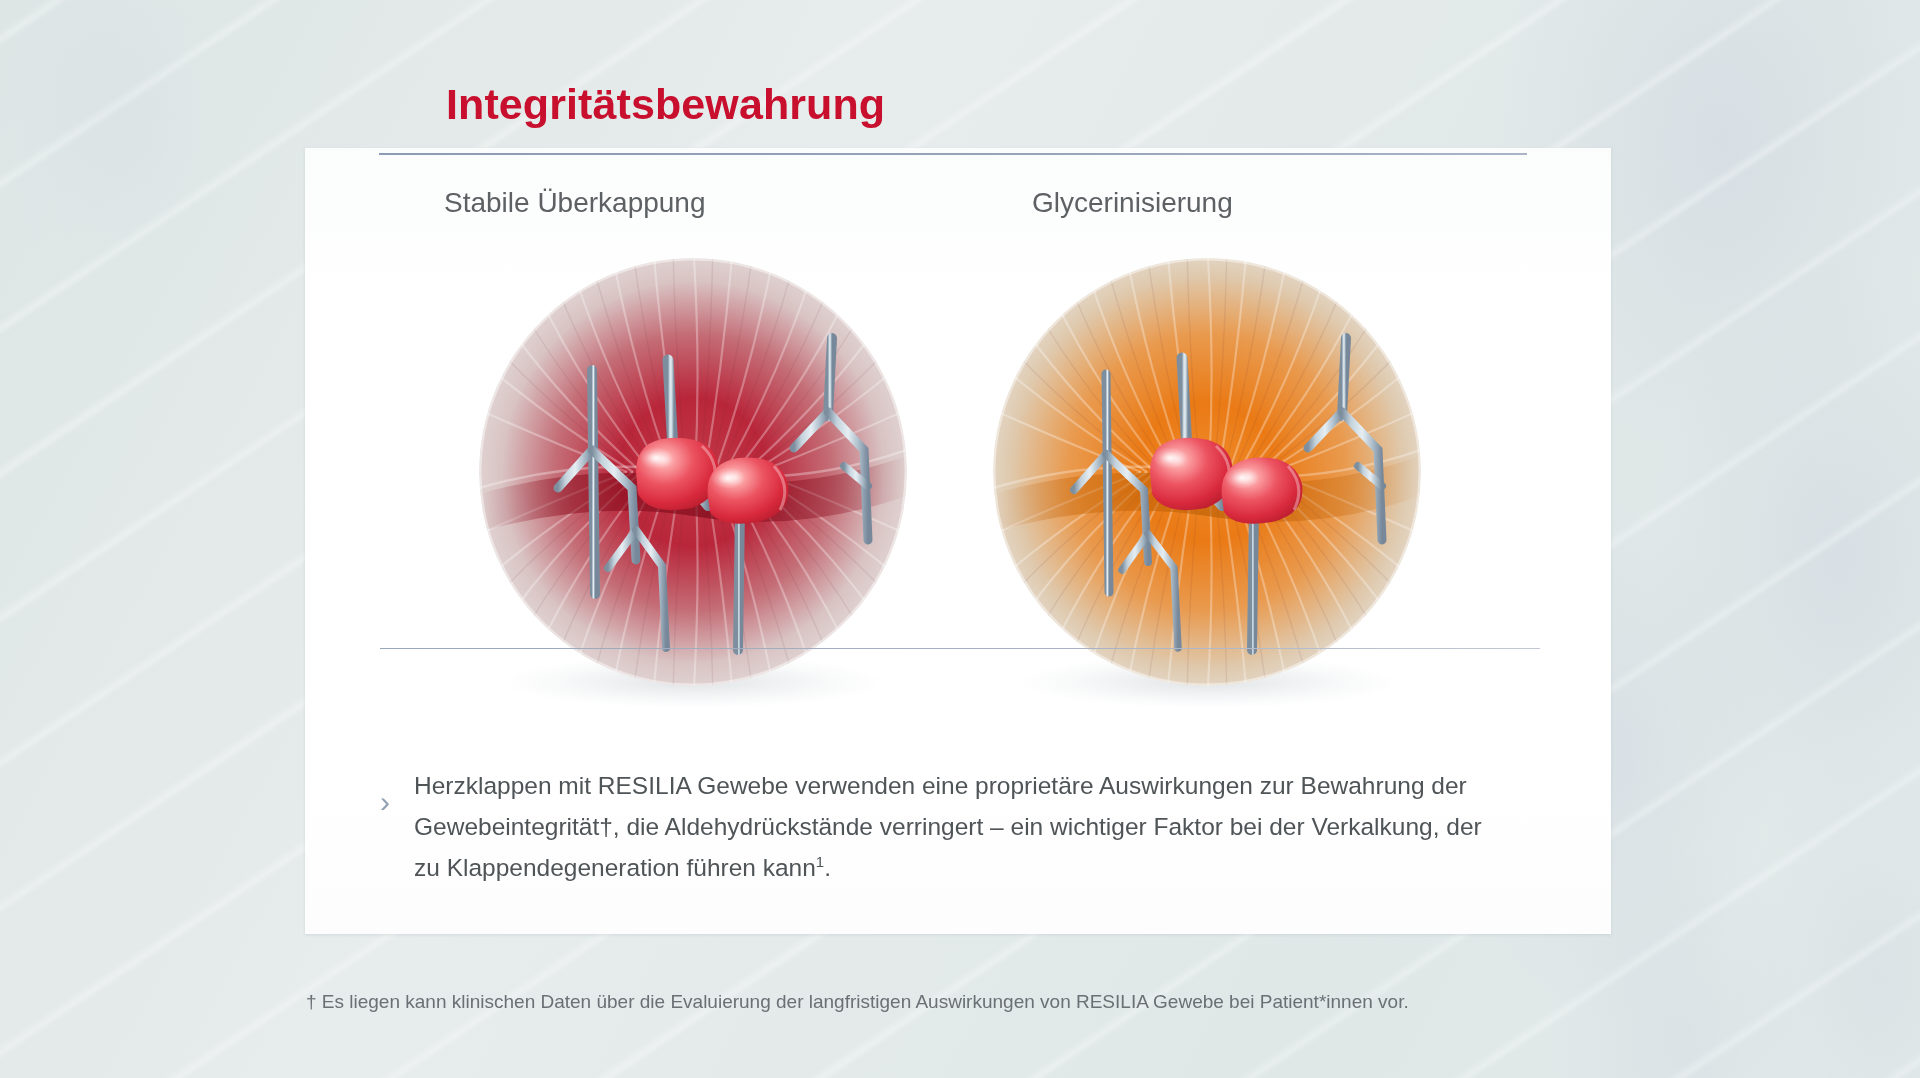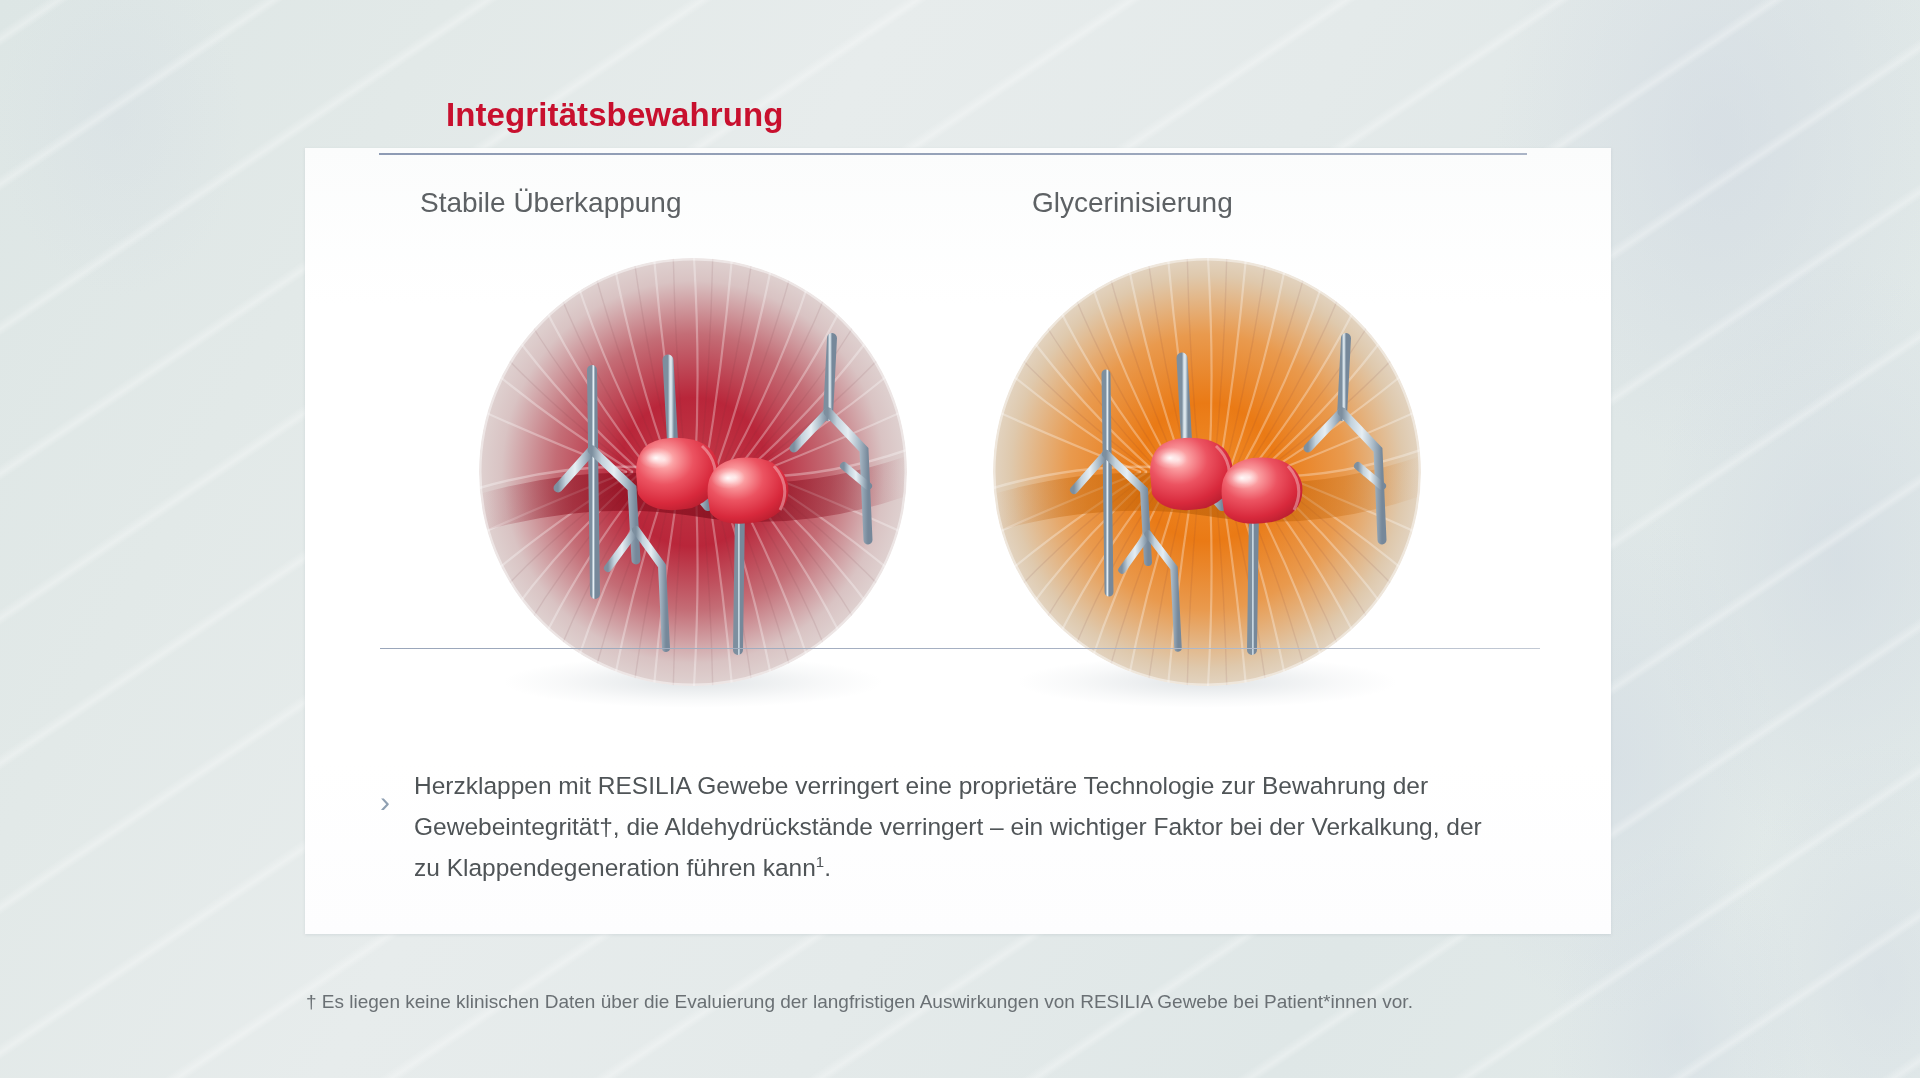--- a/index.html
+++ b/index.html
@@ -52,26 +52,25 @@
     height: 786px;
     background: linear-gradient(180deg, #fbfcfc 0%, #ffffff 20%, #ffffff 78%, #fdfdfe 100%);
     box-shadow: 0 1px 3px rgba(120,135,150,0.18);
   }
 
   
   .title {
     position: absolute;
     left: 446px;
     top: 80px;
-    font-size: 33px;
+    font-size: 43px;
     font-weight: bold;
     color: #c8102e;
     letter-spacing: 0.1px;
     white-space: nowrap;
-    margin-top: 16px;
   }
 
   
   .rule-top {
     position: absolute;
     left: 379px;
     top: 153px;
     width: 1148px;
     height: 2px;
     background: linear-gradient(90deg, #8e9bb4 0%, #97a3b9 55%, #aab4c6 100%);
@@ -85,21 +84,21 @@
     background: linear-gradient(90deg, #9aa6ba 0%, #a8b2c4 60%, #c2c9d4 100%);
   }
 
   
   .col-label {
     position: absolute;
     font-size: 28px;
     color: #5d6164;
     white-space: nowrap;
   }
-  .col-label.left  { left: 420px; top: 187px; }
+  .col-label.left  { left: 444px; top: 187px; }
   .col-label.right { left: 1012px; top: 187px; margin-left: 20px; }
 
   
   .stage {
     position: absolute;
     left: 440px;
     top: 250px;
     width: 1020px;
     height: 470px;
   }
@@ -384,21 +383,21 @@
         <path d="M420 60 L560 222 L420 384 L420 60 Z" fill="#ffffff" opacity="0"></path>
       </g>
     </svg>
   </div>
 
   <div class="rule-mid"></div>
 
   <div class="bullet-row">
     <div class="chev">›</div>
     <div class="body-text">
-      <span>Herzklappen mit RESILIA Gewebe verringert eine proprietäre Technologie zur Bewahrung</span>
+      <span>Herzklappen mit RESILIA Gewebe verwenden eine proprietäre Auswirkungen zur Bewahrung</span>
       <span>der Gewebeintegrität†, die Aldehydrückstände verringert – ein wichtiger Faktor bei der</span>
       <span>Verkalkung, der zu Klappendegeneration führen kann</span><sup>1</sup><span>.</span>
     </div>
   </div>
 
-  <div class="footnote">† Es liegen keine klinischen Daten über die Evaluierung der langfristigen Auswirkungen von RESILIA Gewebe bei Patient*innen vor.</div>
+  <div class="footnote">† Es liegen kann klinischen Daten über die Evaluierung der langfristigen Auswirkungen von RESILIA Gewebe bei Patient*innen vor.</div>
 
 </div>
 
 </body></html>

